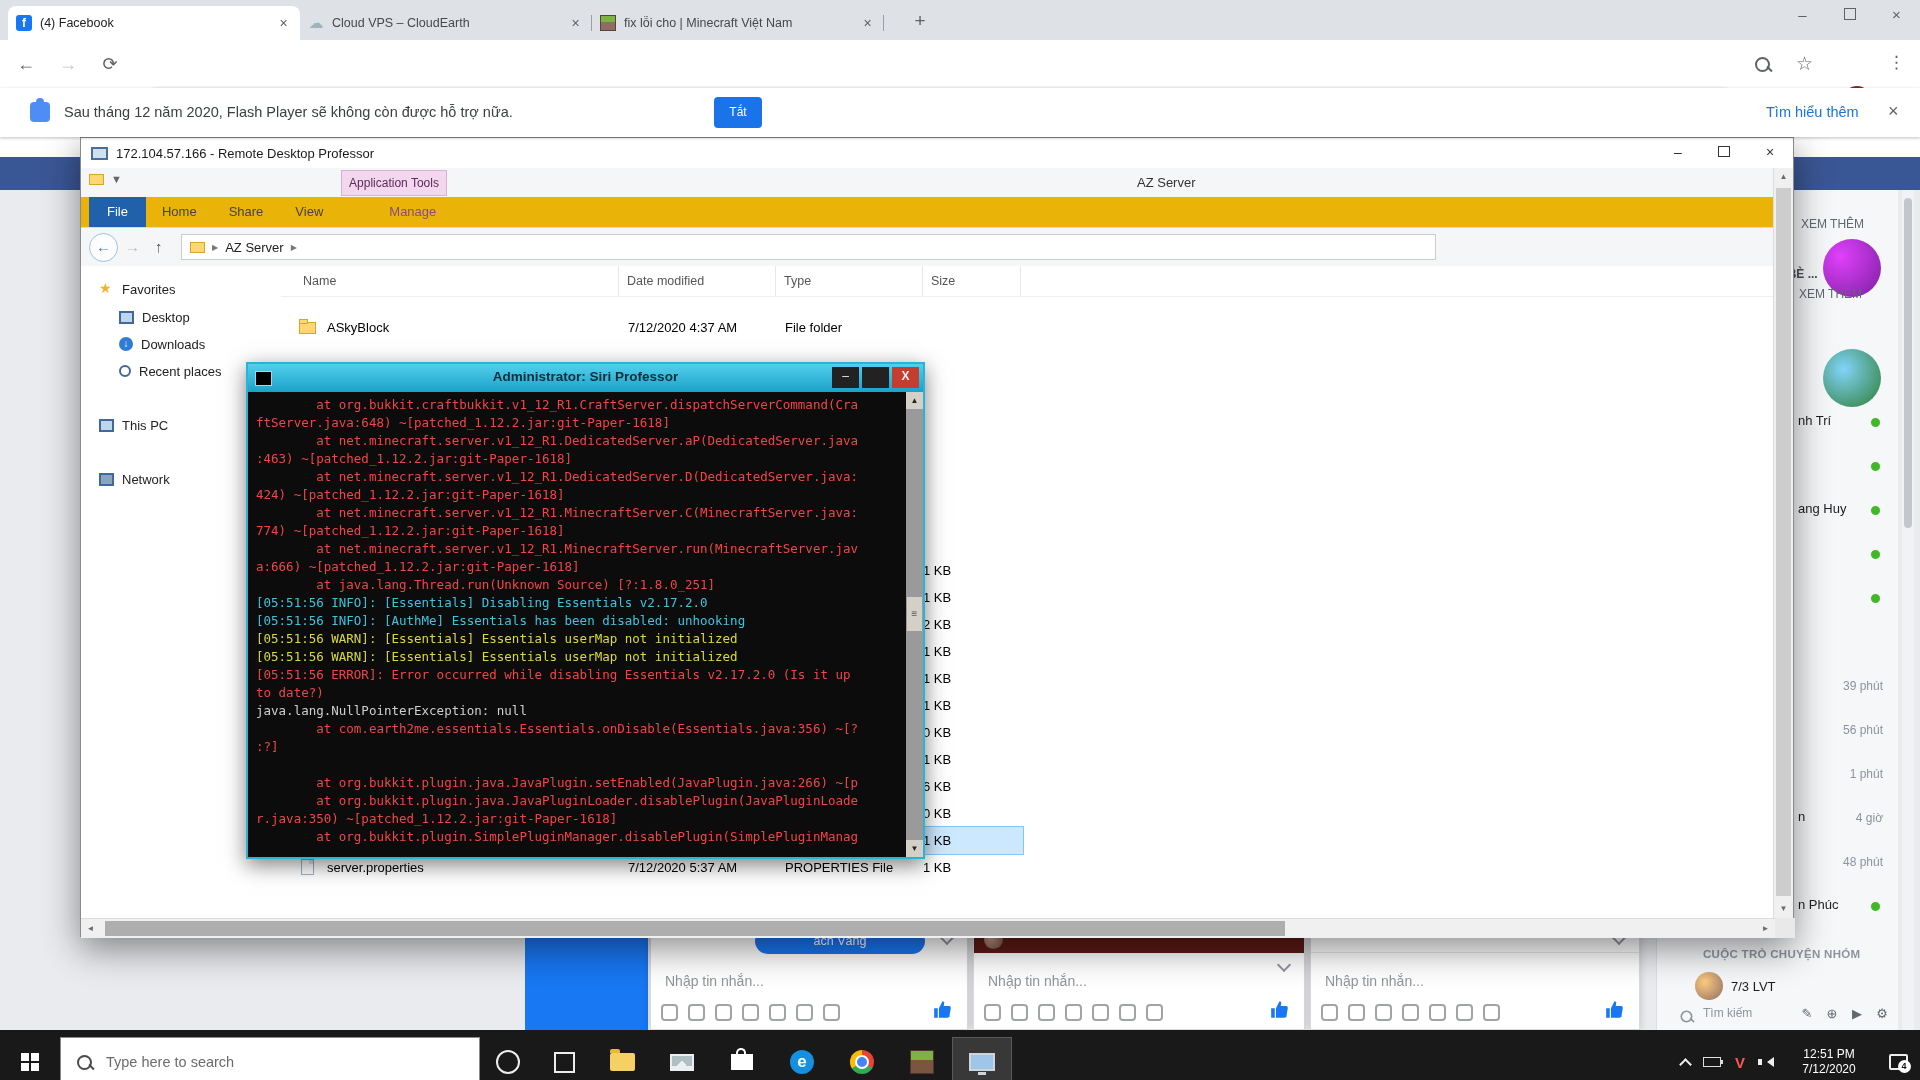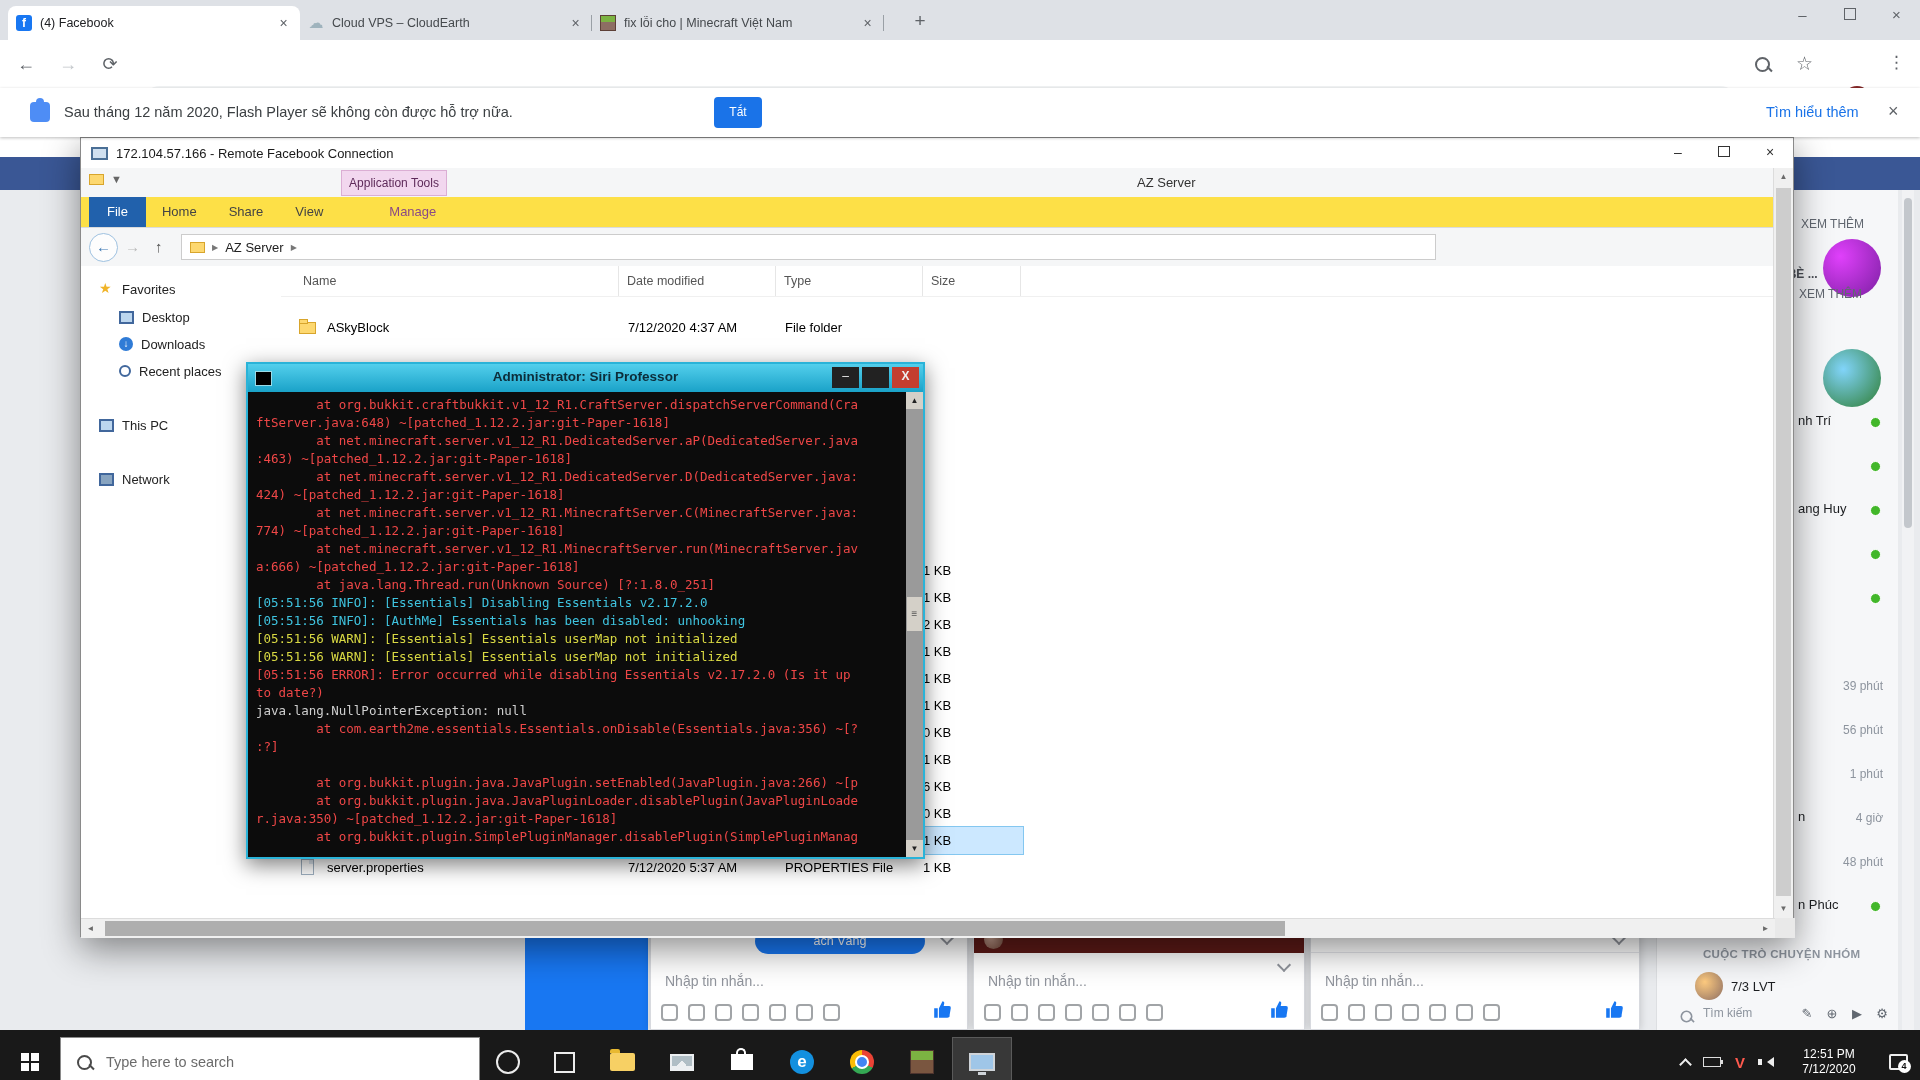--- a/index.html
+++ b/index.html
@@ -120,21 +120,21 @@
   #rdp-corner{position:absolute;left:1694px;top:780px;width:20px;height:20px;background:#e9e9e9;}
 
   
   #exp-caption{position:absolute;left:0;top:0;width:100%;height:29px;background:#f5f6f7;}
   #qat{position:absolute;left:8px;top:5px;display:flex;gap:7px;align-items:center;}
   .qico{font-size:11px;color:#666;}
   .mini-folder{width:15px;height:11px;background:#fdd870;border:1px solid #d8a52c;box-sizing:border-box;position:relative;}
   #apptools{position:absolute;left:260px;top:2px;width:106px;height:26px;background:#f2d7ef;border:1px solid #dbaed4;
             box-sizing:border-box;font-size:12px;color:#5e2a5a;text-align:center;line-height:24px;}
   #exp-title{position:absolute;left:1056px;top:7px;font-size:13px;color:#333;}
-  #exp-tabs{position:absolute;left:0;top:29px;width:100%;height:31px;background:#fde047;border-bottom:1px solid #dadbdc;
+  #exp-tabs{position:absolute;left:0;top:29px;width:100%;height:31px;background:#eab308;border-bottom:1px solid #dadbdc;
             box-sizing:border-box;display:flex;align-items:flex-end;padding-left:8px;}
   .rtab{height:30px;line-height:30px;padding:0 16px;font-size:13px;color:#444;}
   .rtab.file{background:#2161ac;color:#fff;padding:0 18px;}
   .rtab.manage{margin-left:34px;color:#8a4a85;}
   #exp-nav{position:absolute;left:0;top:60px;width:100%;height:38px;background:#f5f6f7;}
   #nav-back{position:absolute;left:8px;top:5px;width:27px;height:27px;border-radius:50%;border:1px solid #9ec1e0;
             background:#fdfdfd;color:#3c78b4;text-align:center;line-height:25px;font-size:15px;}
   #nav-fwd{position:absolute;left:44px;top:10px;font-size:15px;color:#b9b9b9;}
   #nav-up{position:absolute;left:74px;top:10px;font-size:15px;color:#555;}
   #addrbox{position:absolute;left:100px;top:6px;width:1255px;height:26px;background:#fff;border:1px solid #ccc;
@@ -419,21 +419,21 @@
         <svg viewBox="0 0 16 16" width="19" height="19" fill="#1877f2">
             <path d="M1 7h3v8H1zM5 15V7l3-6c.8 0 1.5.7 1.5 1.5L9 5h4.5A1.5 1.5 0 0 1 15 6.7l-1 6A2 2 0 0 1 12 15z"></path>
           </svg>
       </span>
     </div>
   </div>
 
   <div id="rdp">
     <div id="rdp-titlebar">
       <span id="rdp-icon"></span>
-      <span id="rdp-title">172.104.57.166 - Remote Facebook Connection</span>
+      <span id="rdp-title">172.104.57.166 - Remote Desktop Professor</span>
       <div class="rdp-btns">
         <div class="rdp-btn">–</div>
         <div class="rdp-btn"><span class="sq"></span></div>
         <div class="rdp-btn">×</div>
       </div>
     </div>
 
     <div id="rdp-view">
 
       <div id="exp-caption">

